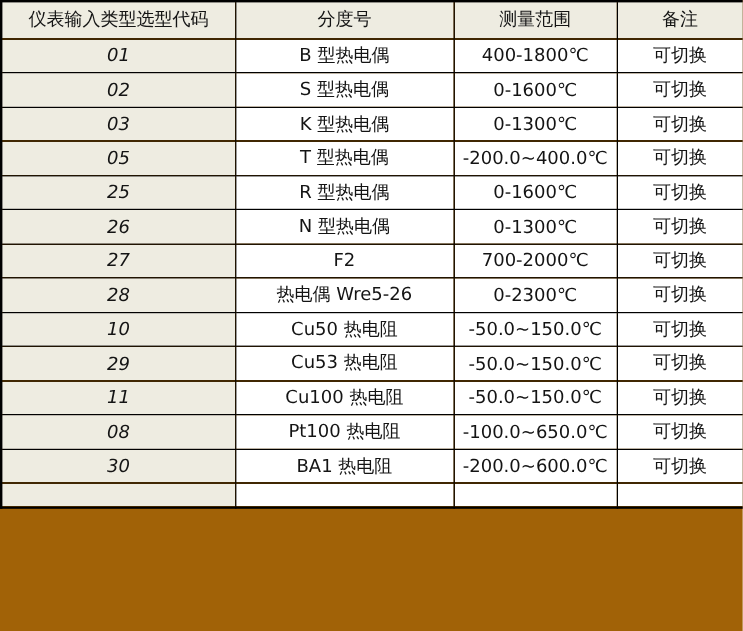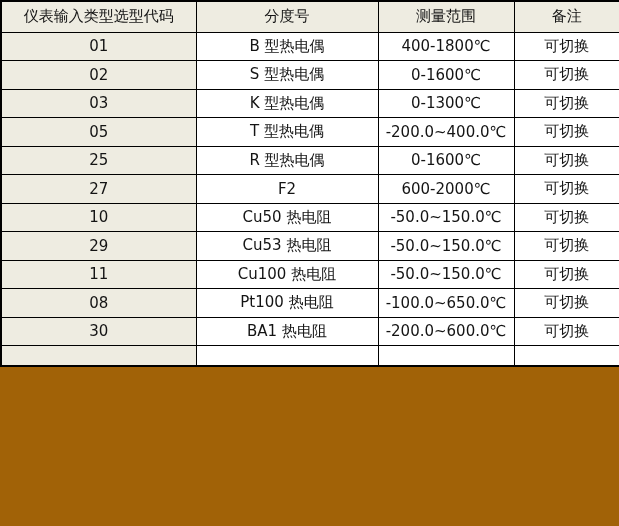--- a/index.html
+++ b/index.html
@@ -39,20 +39,21 @@
   table.spec-table thead tr {
     height: 31px;
     background: #EEECE1;
   }
   table.spec-table tbody tr {
     height: 28.5px;
     background: #ffffff;
   }
   table.spec-table tbody td:first-child {
     background: #EEECE1;
+    font-style: italic;
   }
   table.spec-table tbody tr.partial-row {
     height: 20px;
   }
 </style>
 </head>
 <body>
 
 <div class="table-wrap">
   <table class="spec-table">
@@ -95,23 +96,35 @@
           <td>-200.0~400.0℃</td>
           <td>可切换</td>
         </tr>
         <tr>
           <td>25</td>
           <td>R 型热电偶</td>
           <td>0-1600℃</td>
           <td>可切换</td>
         </tr>
         <tr>
+          <td>26</td>
+          <td>N 型热电偶</td>
+          <td>0-1300℃</td>
+          <td>可切换</td>
+        </tr>
+        <tr>
           <td>27</td>
           <td>F2</td>
-          <td>600-2000℃</td>
+          <td>700-2000℃</td>
+          <td>可切换</td>
+        </tr>
+        <tr>
+          <td>28</td>
+          <td>热电偶 Wre5-26</td>
+          <td>0-2300℃</td>
           <td>可切换</td>
         </tr>
         <tr>
           <td>10</td>
           <td>Cu50 热电阻</td>
           <td>-50.0~150.0℃</td>
           <td>可切换</td>
         </tr>
         <tr>
           <td>29</td>

